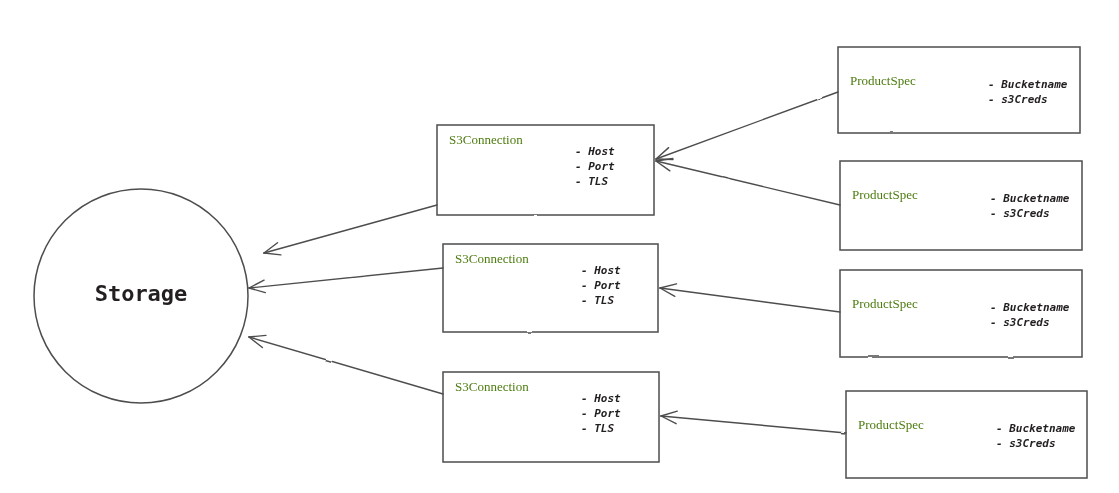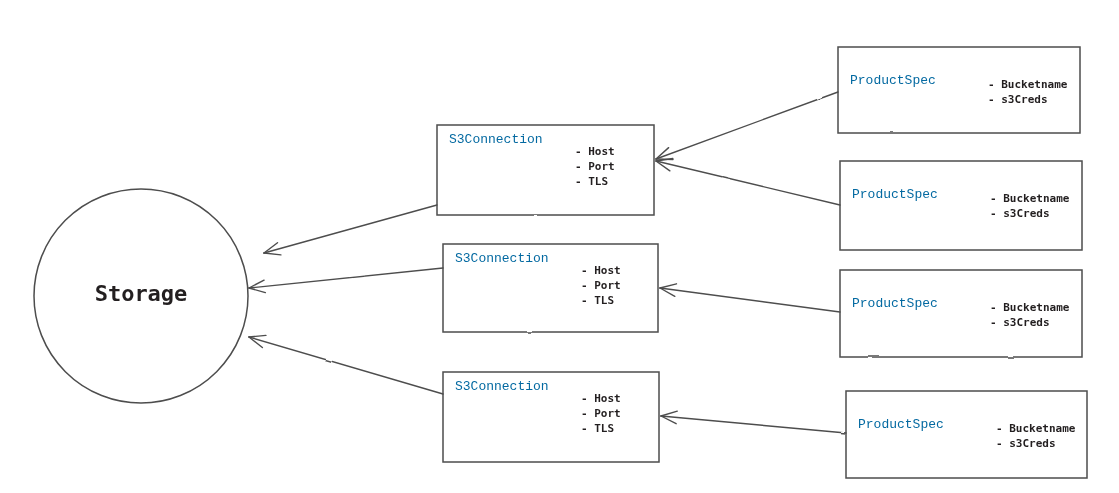--- a/index.html
+++ b/index.html
@@ -26,23 +26,23 @@
     width: 1119px;
     height: 493px;
   }
   .node-box {
     position: absolute;
     box-sizing: border-box;
     background: transparent;
   }
   .node-title {
     position: absolute;
-    font-family: Liberation Mono, monospace;
+    font-family: Liberation Serif, serif;
     font-size: 13px;
-    color: #0369a1;
+    color: #4d7c0f;
     white-space: nowrap;
     letter-spacing: 0px;
   }
   .node-attrs {
     position: absolute;
     font-family: "DejaVu Sans Mono", monospace;
     font-size: 11px;
     font-weight: bold;
     color: #231f20;
     line-height: 15px;
@@ -50,21 +50,21 @@
   }
   .circle-label {
     position: absolute;
     font-family: "DejaVu Sans Mono", monospace;
     font-size: 22px;
     color: #231f20;
     white-space: nowrap;
     text-align: center;
     font-weight: bold;
   }
-  .attr-line { display: block; }
+  .attr-line { display: block; font-style: italic; }
 </style>
 </head>
 <body>
 
 <div id="canvas">
 
   <svg class="diagram" viewBox="0 0 1119 493">
     <defs>
       <filter id="rough" x="-5%" y="-5%" width="110%" height="110%">
         <feTurbulence type="fractalNoise" baseFrequency="0.035" numOctaves="2" seed="7" result="noise"></feTurbulence>

